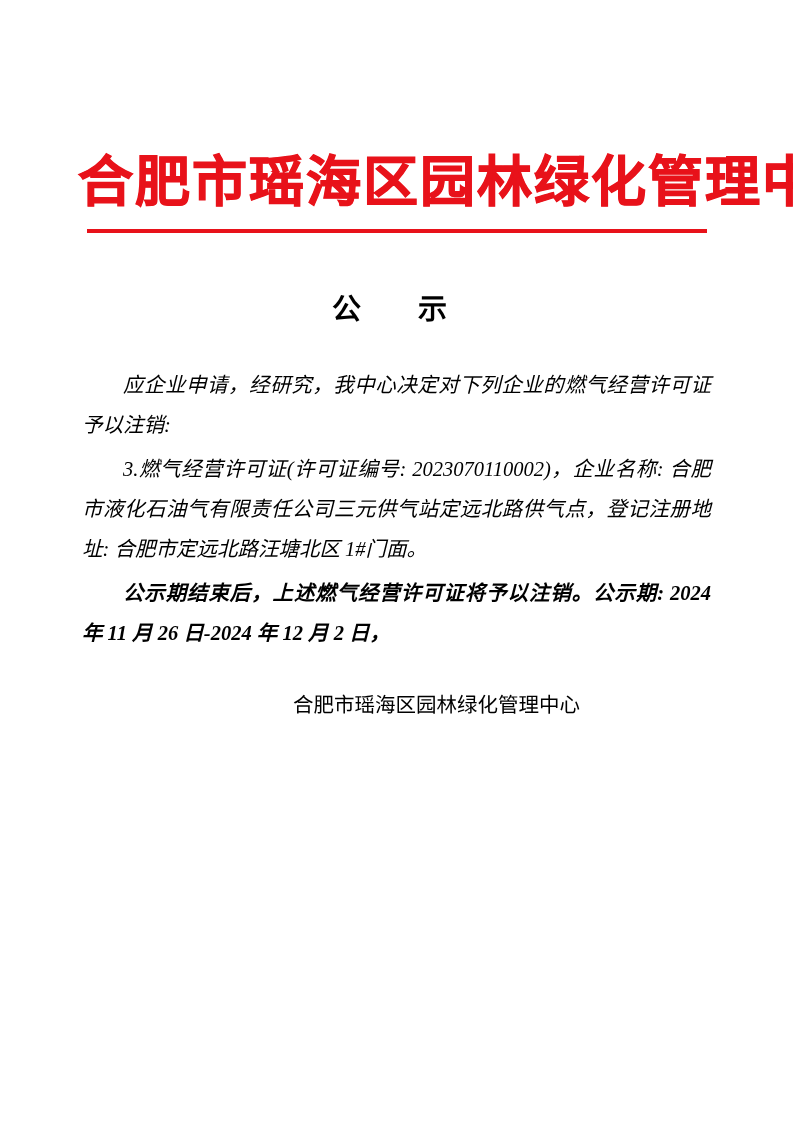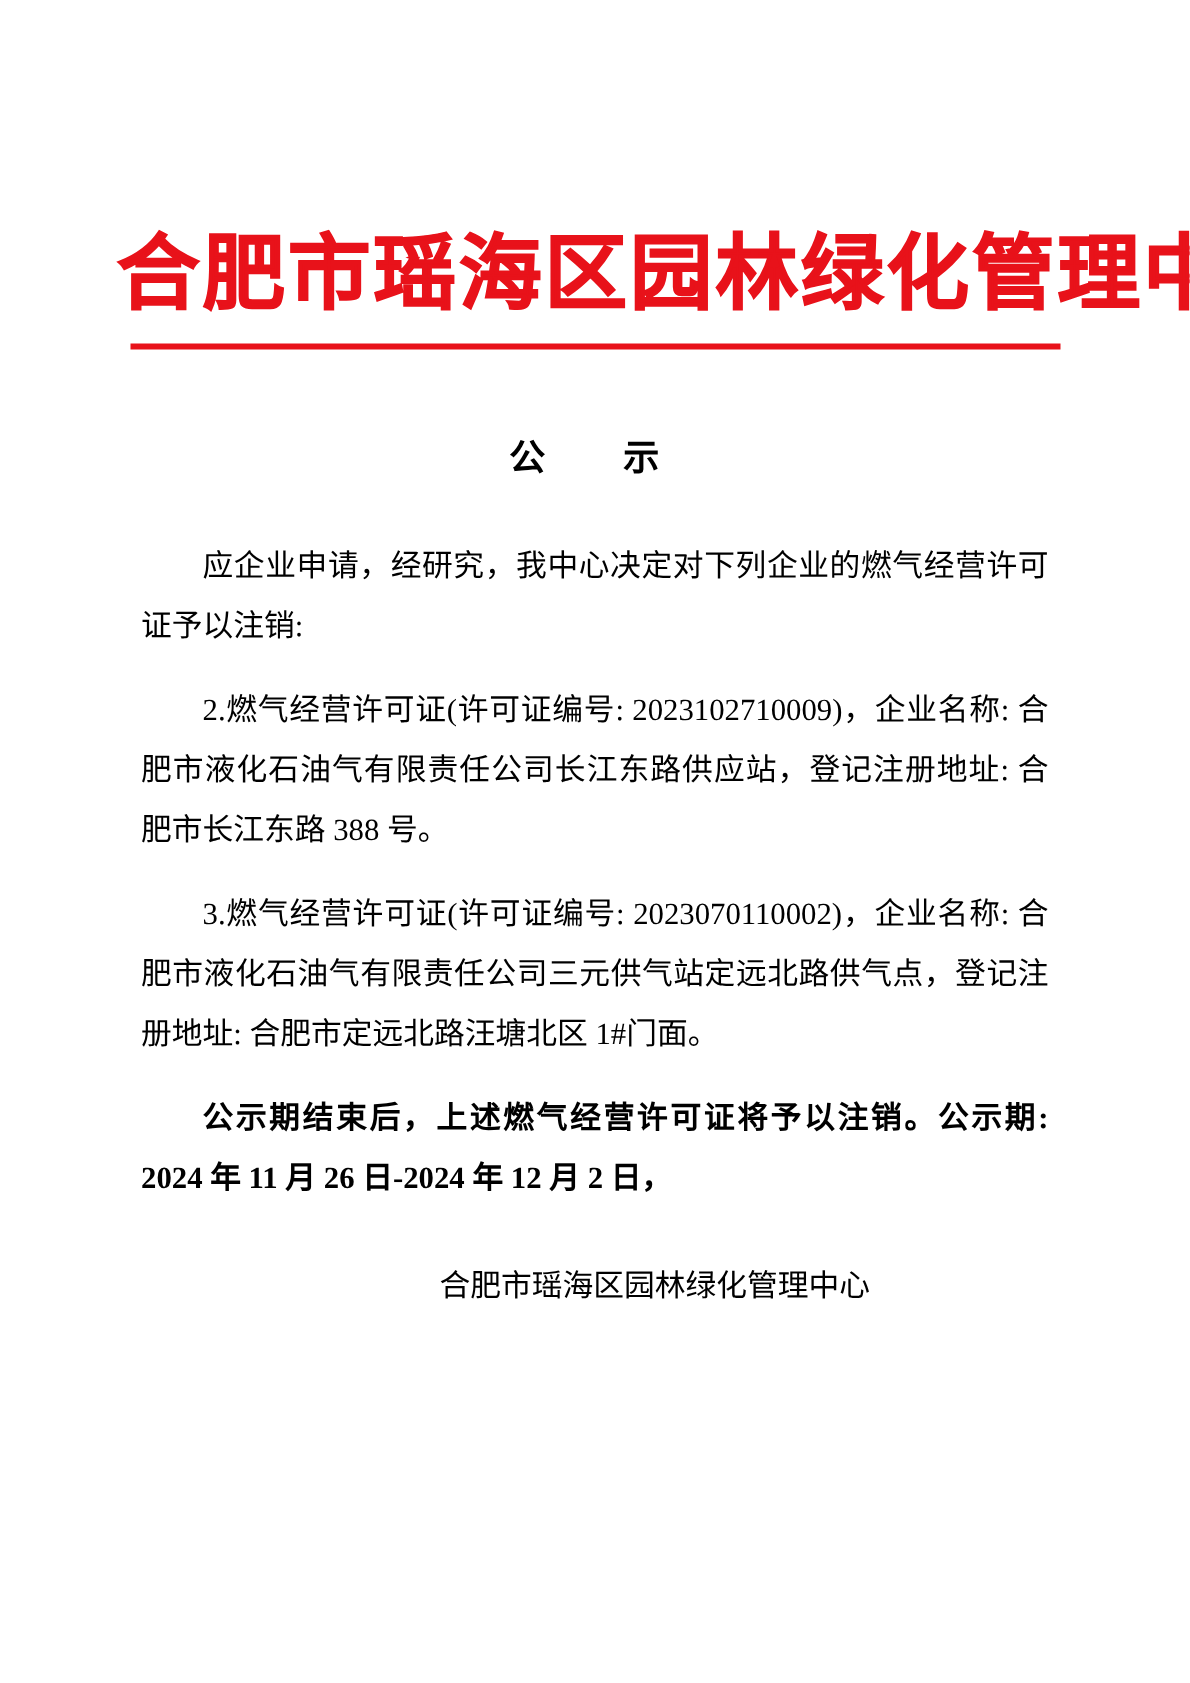--- a/index.html
+++ b/index.html
@@ -43,37 +43,38 @@
     width: 620px;
     height: 4px;
     background: #e8121a;
   }
 
   
   .doc-title {
     text-align: center;
     font-family: "DejaVu Serif", "Liberation Serif", serif;
     font-weight: 700;
-    font-size: 24px;
+    font-size: 29px;
     letter-spacing: 14px;
     margin-top: 52px;
     color: #000;
   }
 
   
   .body-copy {
     margin-top: 38px;
     font-size: 20.5px;
     line-height: 40px;
     text-align: justify;
     text-justify: inter-ideograph;
   }
   .para {
     text-indent: 2em;
-    margin: 16px;
+    margin: 4px;
+    font-style: italic;
   }
   .para.bold {
     font-weight: 700;
   }
 
   
   .signature {
     margin-top: 34px;
     text-align: center;
     font-size: 20.5px;
@@ -91,21 +92,20 @@
 
   <div class="masthead">
     <div class="masthead-title">合肥市瑶海区园林绿化管理中心</div>
     <div class="masthead-rule"></div>
   </div>
 
   <div class="doc-title">公　示</div>
 
   <div class="body-copy">
     <p class="para">应企业申请，经研究，我中心决定对下列企业的燃气经营许可证予以注销:</p>
-    <p class="para">2.燃气经营许可证(许可证编号: 2023102710009)，企业名称: 合肥市液化石油气有限责任公司长江东路供应站，登记注册地址: 合肥市长江东路 388 号。</p>
     <p class="para">3.燃气经营许可证(许可证编号: 2023070110002)，企业名称: 合肥市液化石油气有限责任公司三元供气站定远北路供气点，登记注册地址: 合肥市定远北路汪塘北区 1#门面。</p>
     <p class="para bold">公示期结束后，上述燃气经营许可证将予以注销。公示期: 2024 年 11 月 26 日-2024 年 12 月 2 日，</p>
   </div>
 
   <div class="signature">
     <div>合肥市瑶海区园林绿化管理中心</div>
   </div>
 
 </div>
 

